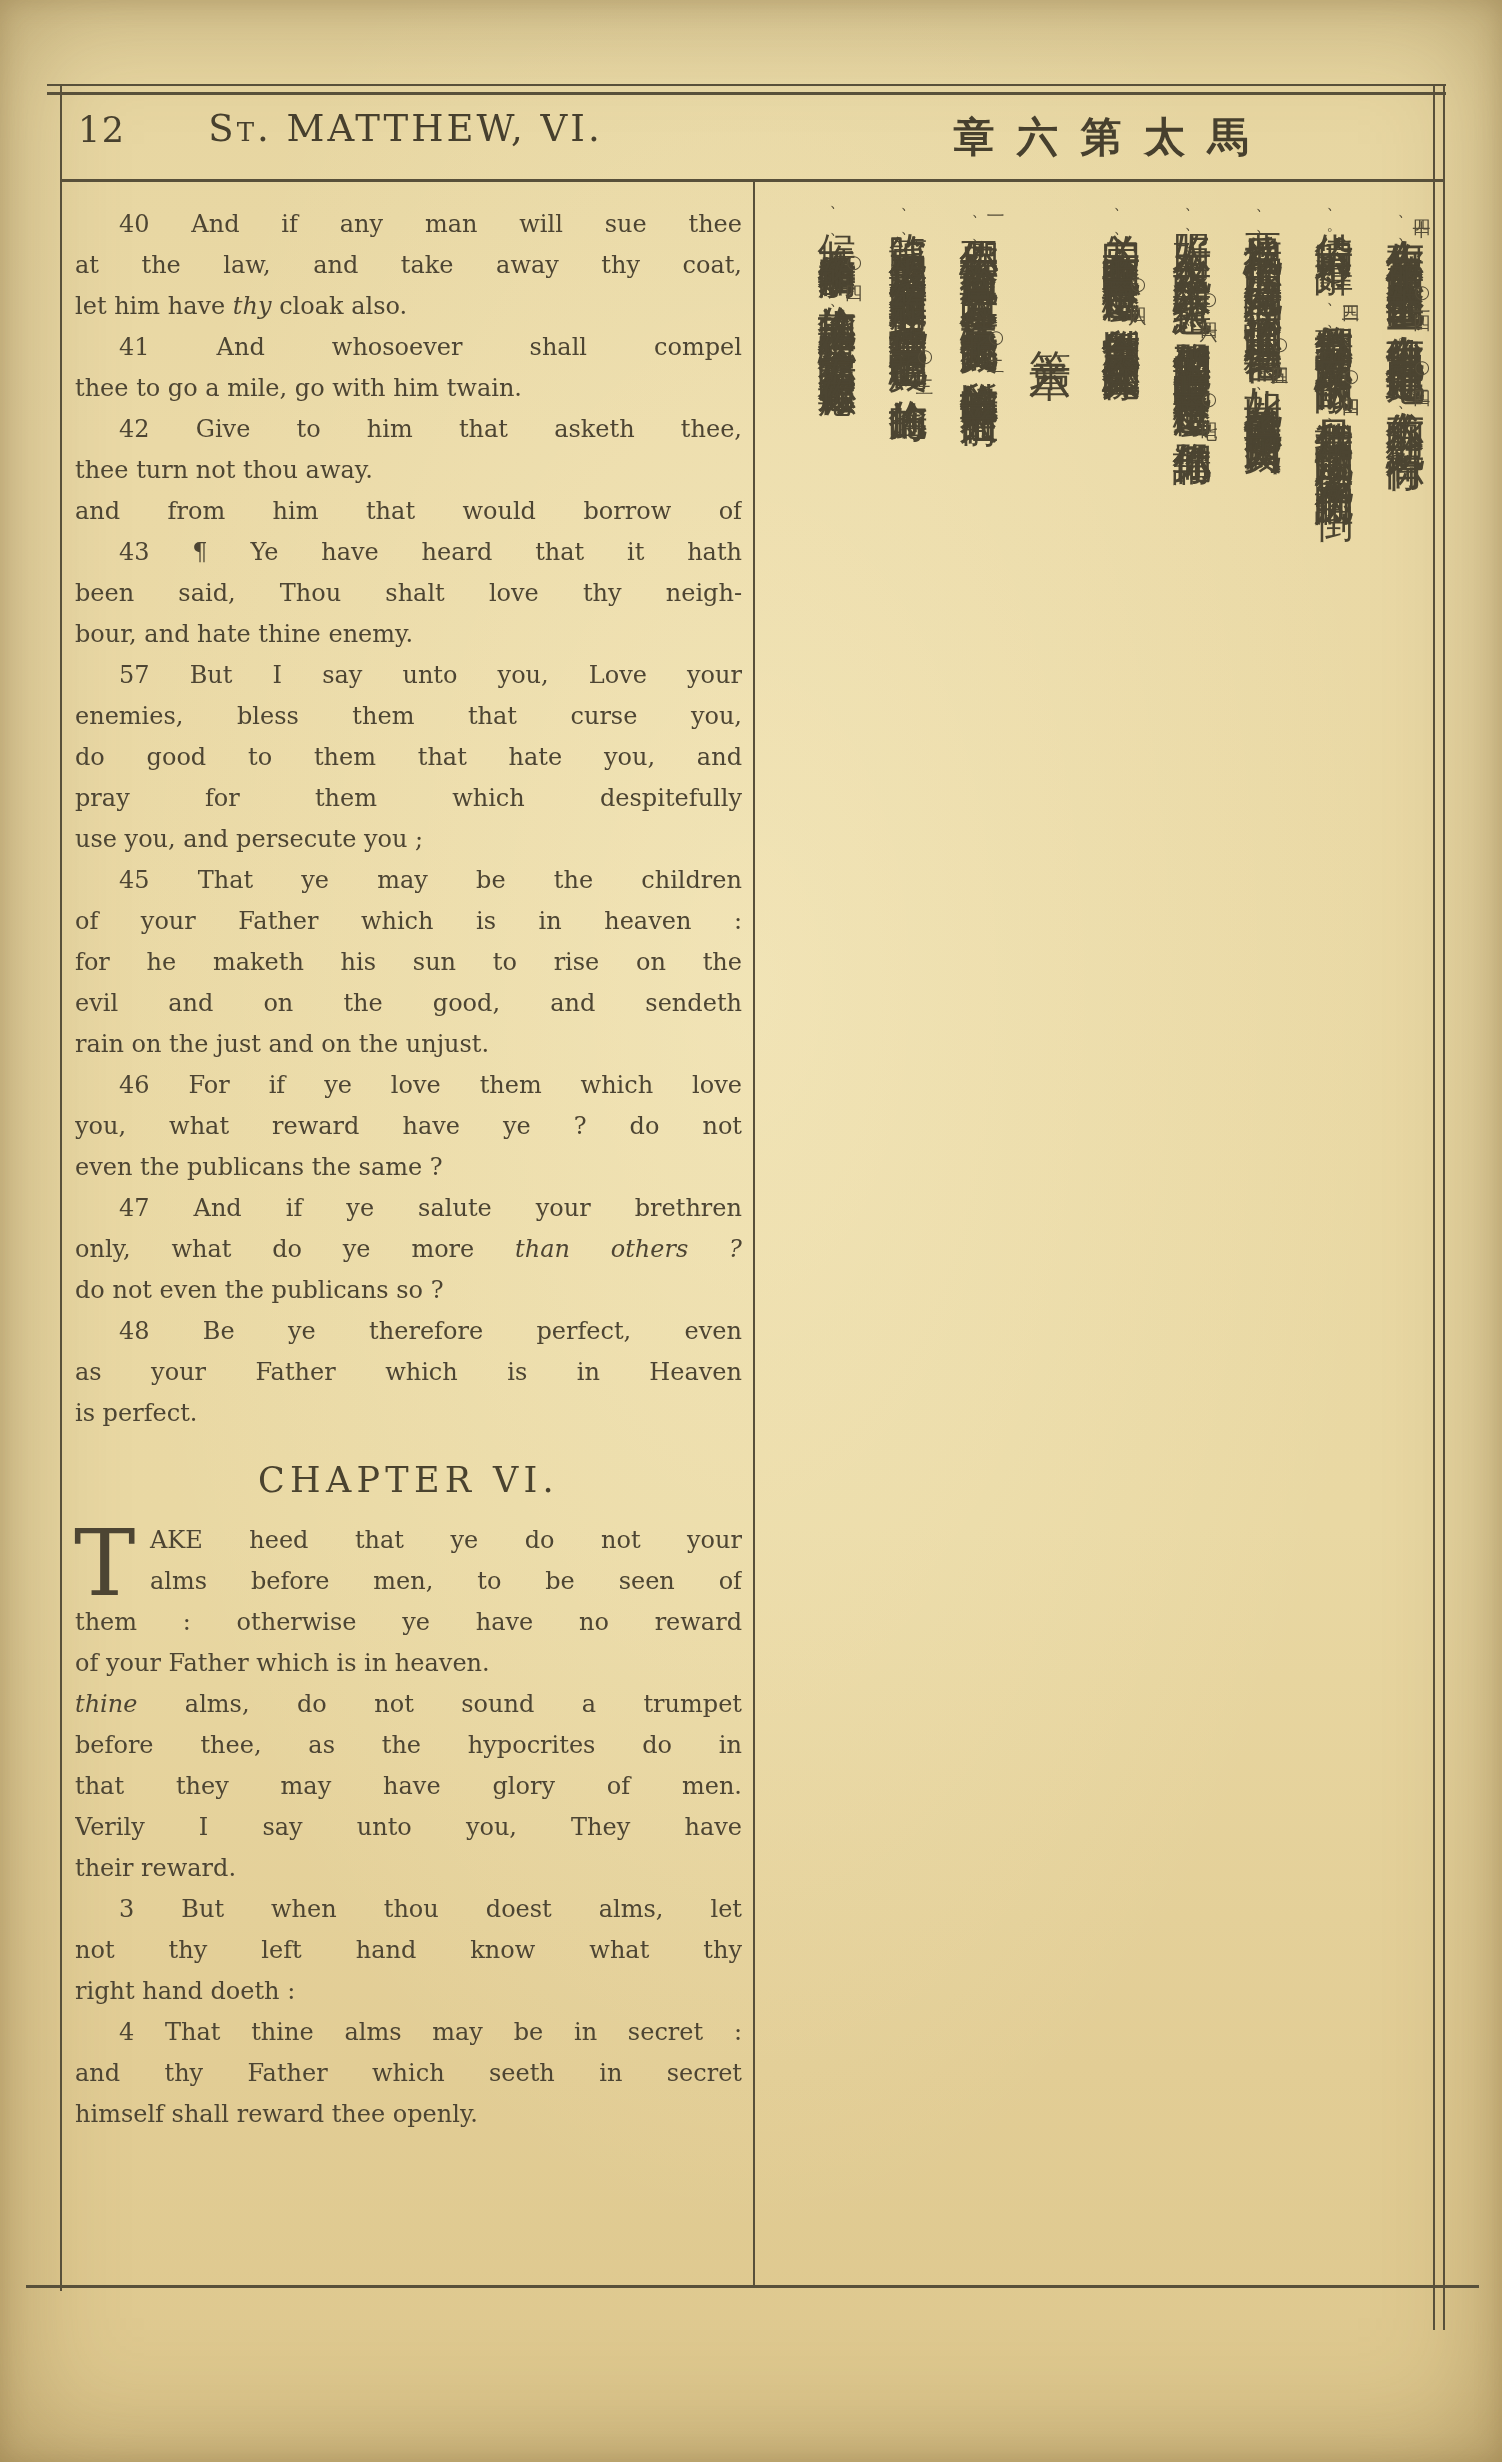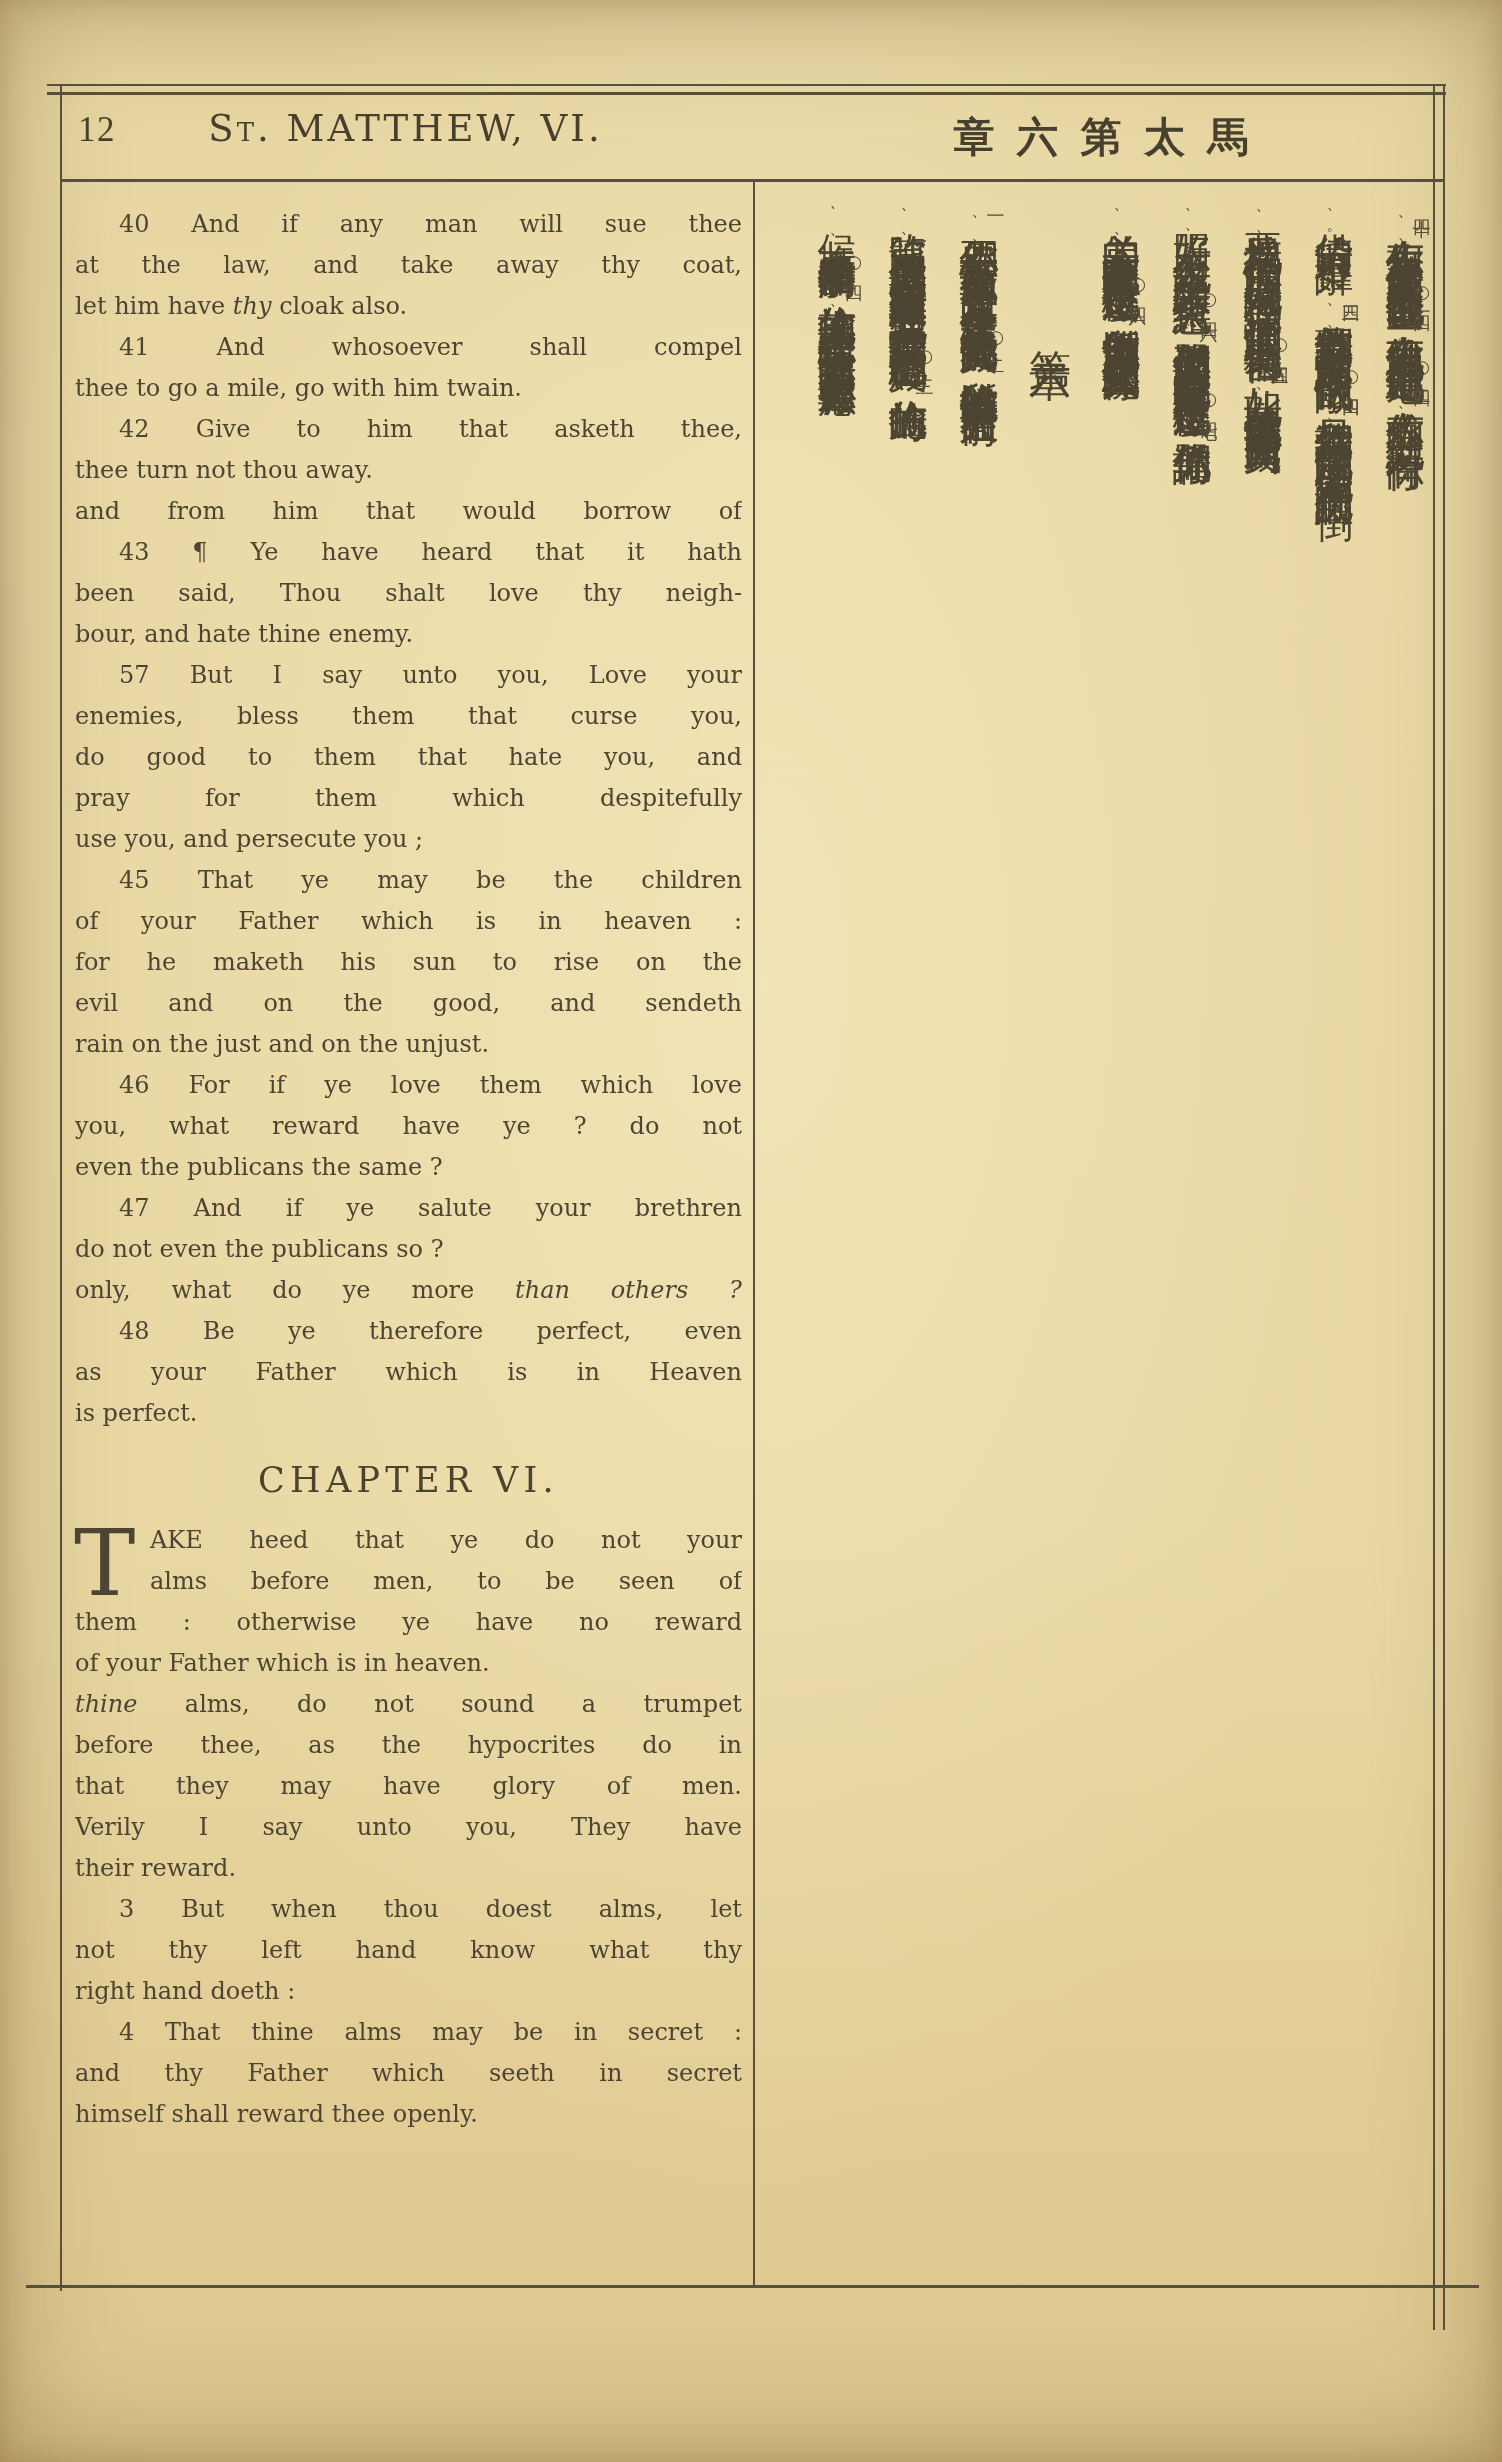--- a/index.html
+++ b/index.html
@@ -21,21 +21,21 @@
   #rule-top-b{left:47px;top:92px;width:1399px;height:3px;}
   #rule-left{left:60px;top:84px;width:2.3px;height:2207px;}
   #rule-right-a{left:1433px;top:84px;width:2.3px;height:2246px;}
   #rule-right-b{left:1443px;top:84px;width:2.3px;height:2246px;}
   #rule-header{left:60px;top:179px;width:1385px;height:3px;}
   #rule-divider{left:753px;top:182px;width:2.3px;height:2106px;}
   #rule-bottom{left:25.5px;top:2285px;width:1453px;height:3px;}
   
   #page-number{
     position:absolute;left:78px;top:110px;
-    font-size:35px;color:#47402e;letter-spacing:1.5px;font-family:Liberation Serif, serif;
+    font-size:35px;color:#47402e;letter-spacing:1.5px;
   }
   #title-en{
     position:absolute;left:60px;top:107px;width:691px;
     text-align:center;font-size:37px;color:#47402e;
     font-variant:small-caps;letter-spacing:3px;white-space:nowrap;
   }
   #title-zh{
     position:absolute;left:756px;top:110px;width:690px;
     text-align:center;font-size:41px;color:#47402e;
     letter-spacing:22.5px;text-indent:22.5px;
@@ -117,22 +117,22 @@
       <div class="eline short"><span>use you, and persecute you ;</span></div>
       <div class="eline ind"><span>45 That ye may be the children</span></div>
       <div class="eline"><span>of your Father which is in heaven :</span></div>
       <div class="eline"><span>for he maketh his sun to rise on the</span></div>
       <div class="eline"><span>evil and on the good, and sendeth</span></div>
       <div class="eline short"><span>rain on the just and on the unjust.</span></div>
       <div class="eline ind"><span>46 For if ye love them which love</span></div>
       <div class="eline"><span>you, what reward have ye ? do not</span></div>
       <div class="eline short"><span>even the publicans the same ?</span></div>
       <div class="eline ind"><span>47 And if ye salute your brethren</span></div>
+      <div class="eline"><span>only, what do ye more </span><i>than others ?</i></div>
       <div class="eline short"><span>do not even the publicans so ?</span></div>
-      <div class="eline"><span>only, what do ye more </span><i>than others ?</i></div>
       <div class="eline ind"><span>48 Be ye therefore perfect, even</span></div>
       <div class="eline"><span>as your Father which is in Heaven</span></div>
       <div class="eline short"><span>is perfect.</span></div>
       <div id="chapter-heading">CHAPTER VI.</div>
       <div class="eline dc"><span>AKE heed that ye do not your</span></div>
       <div class="eline dc"><span>alms before men, to be seen of</span></div>
       <div class="eline"><span>them : otherwise ye have no reward</span></div>
       <div class="eline short"><span>of your Father which is in heaven.</span></div>
       <div class="eline"><i>thine</i><span> alms, do not sound a trumpet</span></div>
       <div class="eline"><span>before thee, as the hypocrites do in</span></div>

